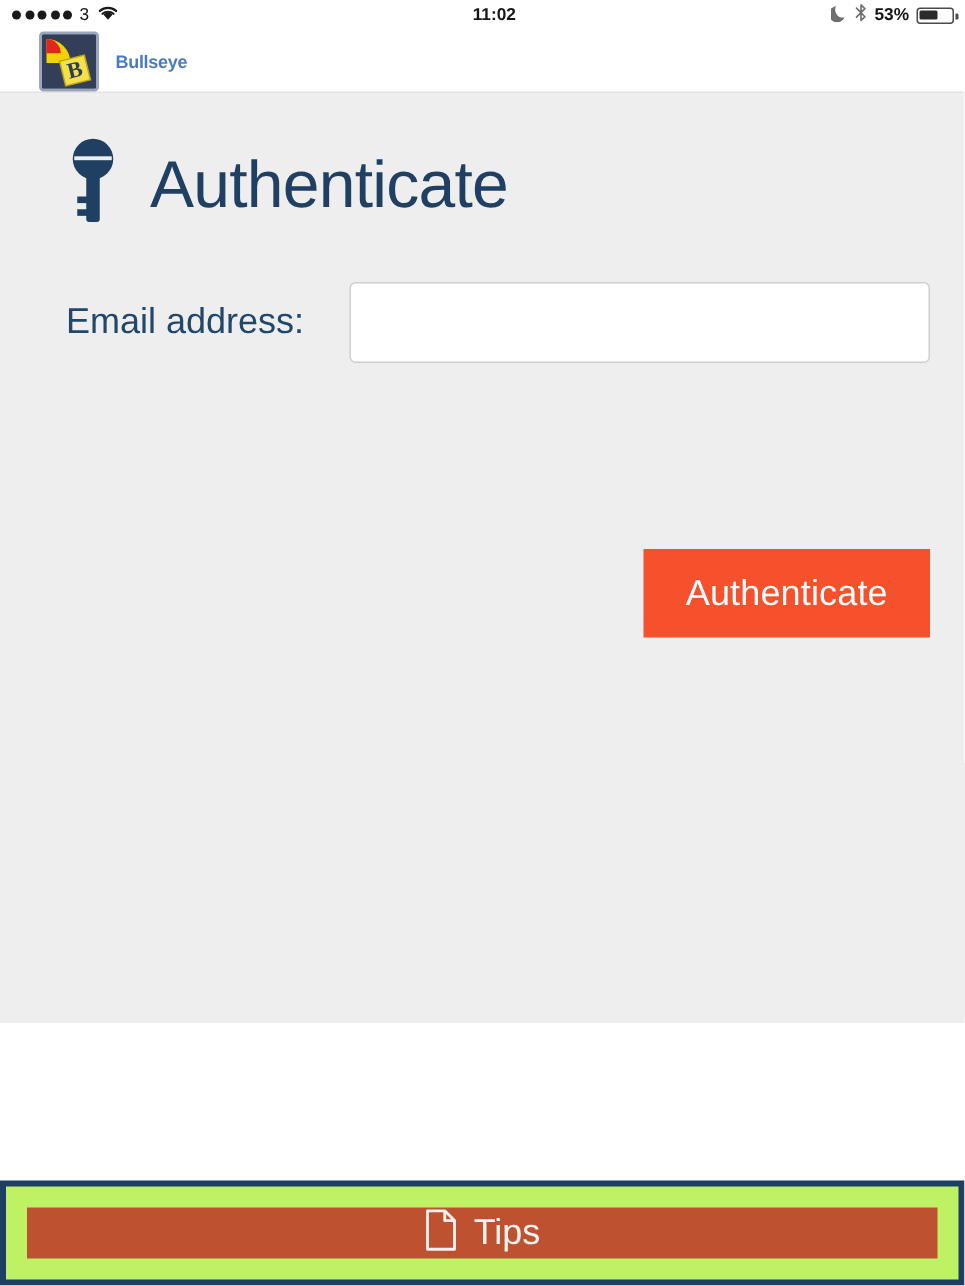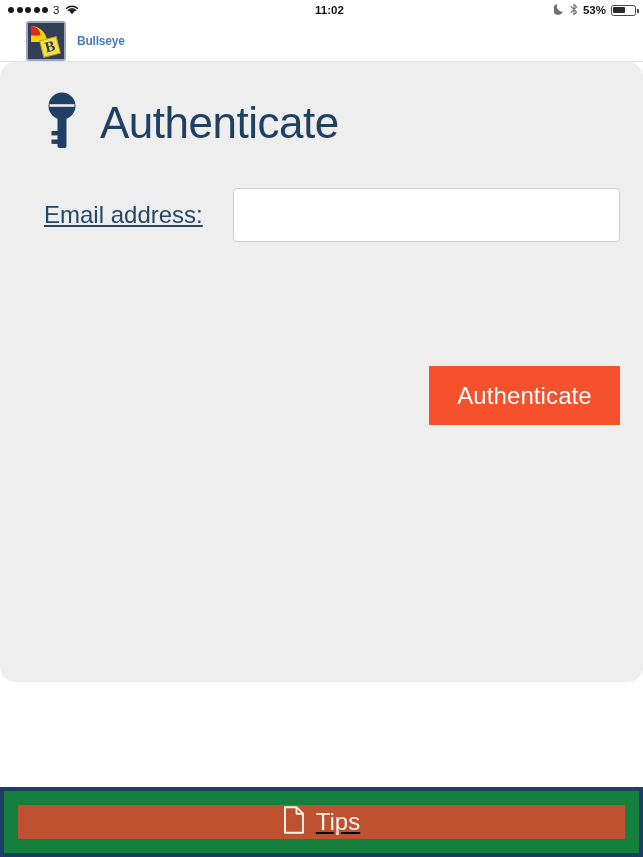--- a/index.html
+++ b/index.html
@@ -125,21 +125,20 @@
     letter-spacing: -0.2px;
   }
 
   
   .content {
     position: absolute;
     top: 62px; left: 0;
     width: 643px;
     height: 620px;
     background: #eeeeee;
-    border-radius: 15px;
   }
 
   .page-head {
     position: absolute;
     left: 44px; top: 28px;
     display: flex;
     align-items: center;
     gap: 20px;
   }
   .key-icon { display: block; }
@@ -161,21 +160,20 @@
   }
   .form-row.email { top: 126px; }
   .form-row.password { top: 215px; }
 
   .field-label {
     width: 189px;
     flex: 0 0 189px;
     font-size: 24px;
     color: #21486b;
     line-height: 1;
-    text-decoration: underline;
   }
   .text-input {
     flex: 1 1 auto;
     height: 54px;
     background: #ffffff;
     border: 1px solid #cfcfcf;
     border-radius: 4px;
     font-size: 20px;
     color: #21486b;
     padding: 0 12px;
@@ -207,23 +205,22 @@
     position: absolute;
     left: 0; bottom: 0;
     width: 643px;
     height: 70px;
     background: #1c3f63;
     padding: 4px;
   }
   .tipsbar-mid {
     width: 100%;
     height: 100%;
-    background: #15803d;
+    background: #bef264;
     padding: 14px;
-    text-decoration: underline;
   }
   .tipsbar-inner {
     width: 100%;
     height: 100%;
     background: #bd5130;
     display: flex;
     align-items: center;
     justify-content: center;
     gap: 11px;
     cursor: pointer;

